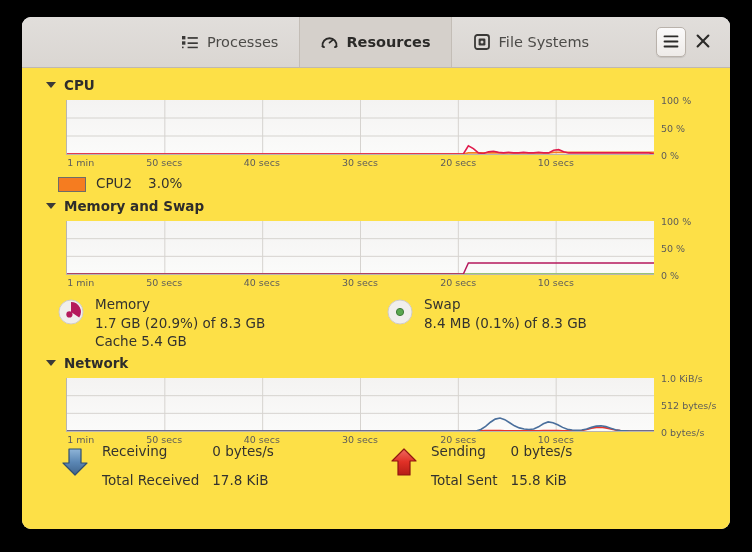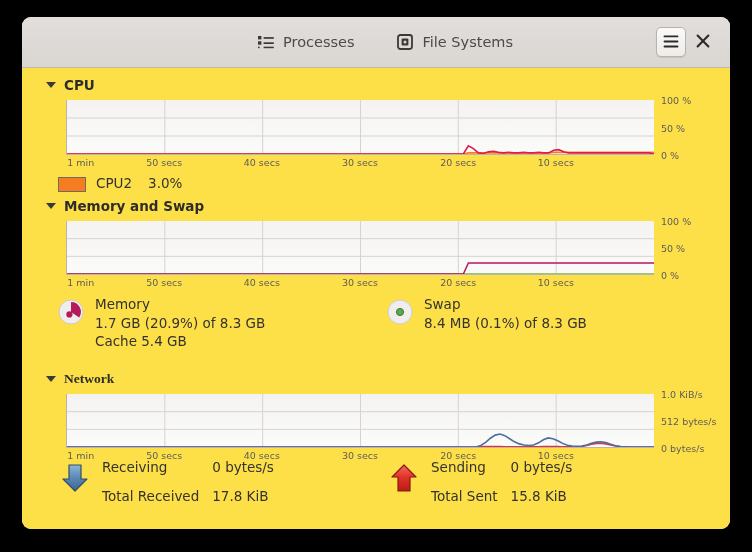--- a/index.html
+++ b/index.html
@@ -189,20 +189,30 @@
             <rect x="0" y="6.3" width="3.4" height="3.4" fill="#3a3937"></rect>
             <rect x="0" y="11.6" width="1.6" height="1.6" fill="#3a3937"></rect>
             <rect x="5.6" y="2.1" width="10.2" height="1.7" fill="#3a3937"></rect>
             <rect x="5.6" y="7.3" width="10.2" height="1.7" fill="#3a3937"></rect>
             <rect x="5.6" y="11.7" width="10.2" height="1.5" fill="#3a3937"></rect>
           </svg>
         </span>
         <span>Processes</span>
       </div>
 
+      <div class="tab active">
+        <span class="ticon">
+          <svg width="17" height="17" viewBox="0 0 17 17">
+            <path d="M1.6 12.4 A7 7 0 1 1 15.4 12.4" fill="none" stroke="#2b2a28" stroke-width="1.9" stroke-linecap="round"></path>
+            <path d="M1.6 12.4 L3.0 13.1 M15.4 12.4 L14.0 13.1" stroke="#2b2a28" stroke-width="1.9" stroke-linecap="round"></path>
+            <line x1="8.5" y1="8.6" x2="11.6" y2="6.1" stroke="#2b2a28" stroke-width="1.7" stroke-linecap="round"></line>
+          </svg>
+        </span>
+        <span>Resources</span>
+      </div>
 
       <div class="tab">
         <span class="ticon">
           <svg width="16" height="16" viewBox="0 0 16 16">
             <rect x="1" y="1" width="14" height="14" rx="2.4" fill="none" stroke="#3a3937" stroke-width="1.8"></rect>
             <rect x="4.6" y="4.6" width="6.8" height="6.8" rx="1.2" fill="#3a3937"></rect>
             <circle cx="8" cy="8" r="1.5" fill="#dad6d2"></circle>
           </svg>
         </span>
         <span>File Systems</span>
@@ -336,21 +346,21 @@
             <circle cx="13" cy="13" r="3.6" fill="#5aa84f" stroke="#417a39" stroke-width="1"></circle>
           </svg>
         </span>
         <span class="mem-text">
           <div>Swap</div>
           <div>8.4 MB (0.1%) of 8.3 GB</div>
         </span>
       </div>
     </div>
 
-    <div class="section-header" style="margin-top:20px;font-family:Liberation Serif, serif;">
+    <div class="section-header" style="margin-top:4px;">
       <span class="tri"></span>
       <span>Network</span>
     </div>
 
     <div class="graph-wrap tall">
       <div class="graph">
         <svg viewBox="0 0 600 54" preserveAspectRatio="none">
           <g>
             <line x1="0" y1="18" x2="600" y2="18" stroke="#d6d3cf" stroke-width="1" vector-effect="non-scaling-stroke"></line>
             <line x1="0" y1="36" x2="600" y2="36" stroke="#d6d3cf" stroke-width="1" vector-effect="non-scaling-stroke"></line>

